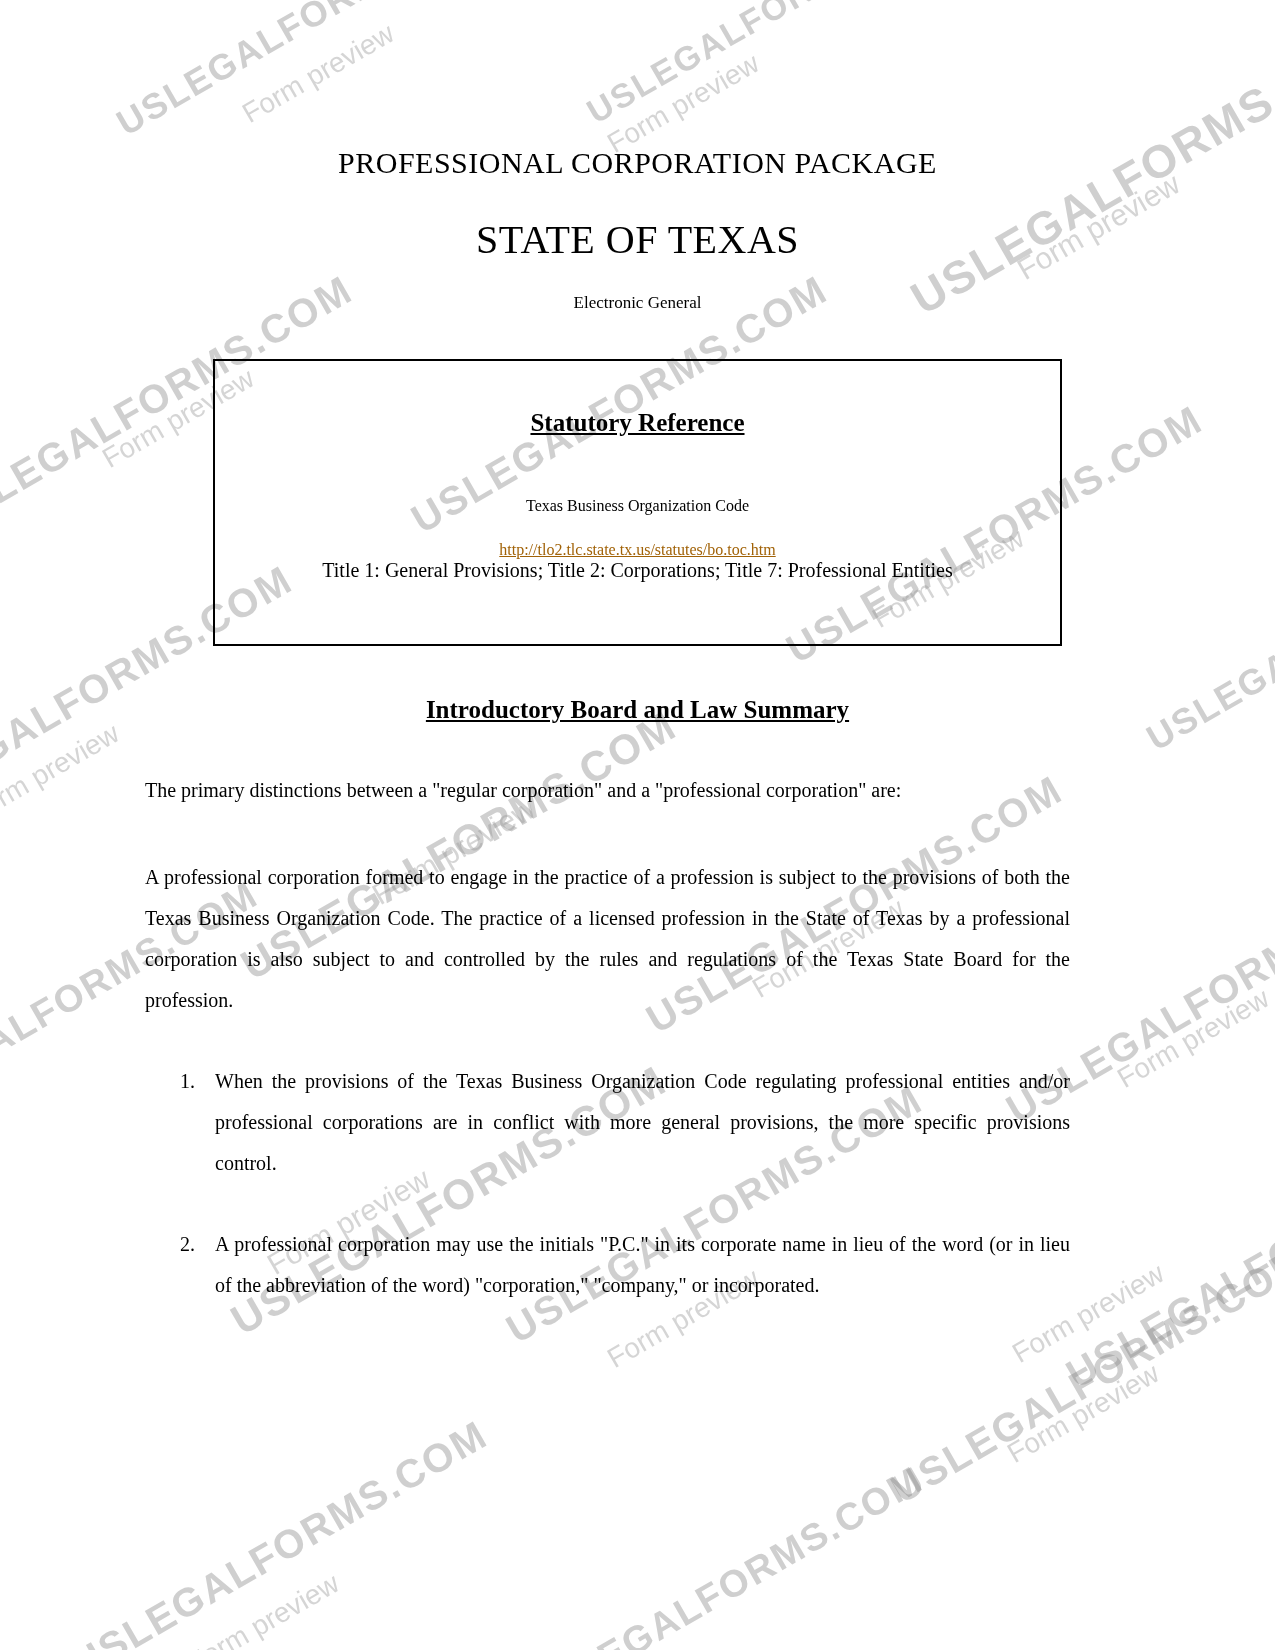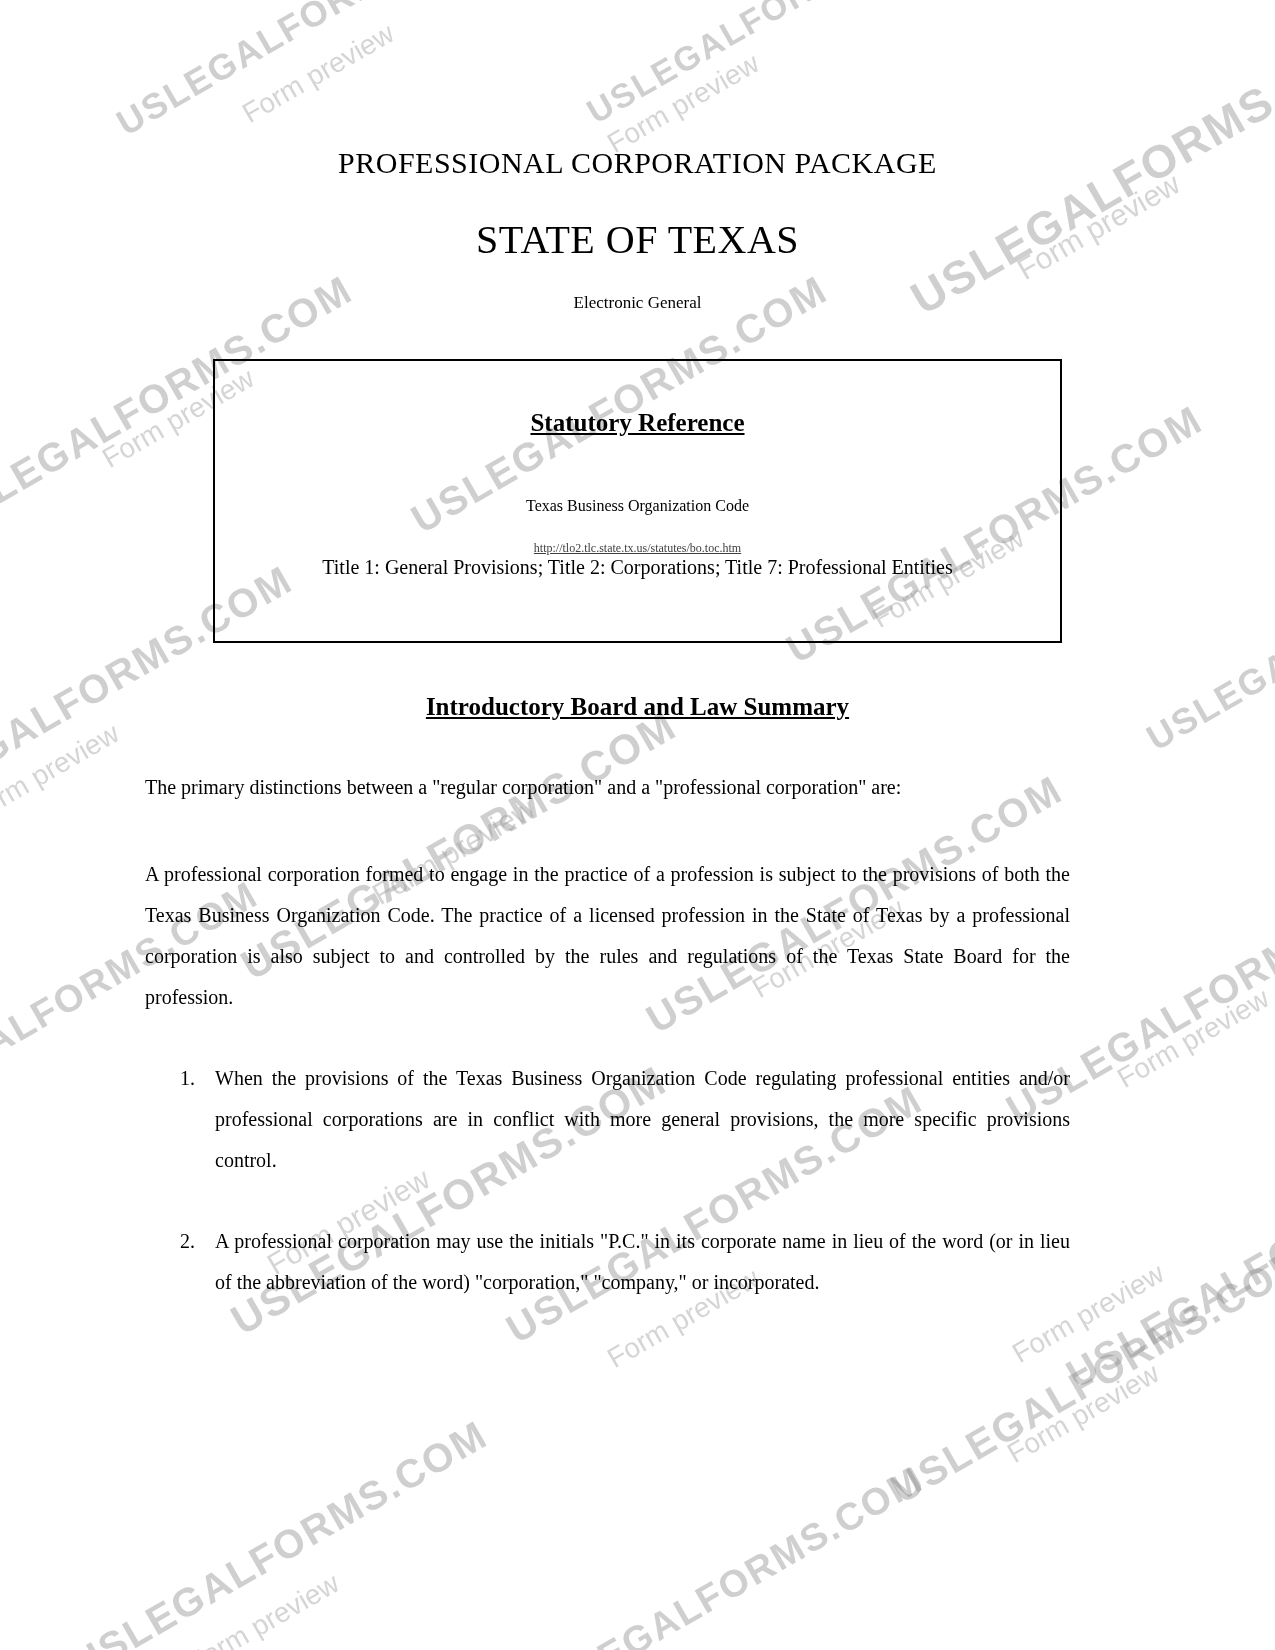--- a/index.html
+++ b/index.html
@@ -79,22 +79,22 @@
     font-weight: bold;
     text-decoration: underline;
   }
   .stat-line1 {
     margin-top: 60px;
     font-size: 16px;
   }
   .stat-link {
     display: inline-block;
     margin-top: 26px;
-    font-size: 12px;
-    color: #404040;
+    font-size: 16px;
+    color: #a16207;
     text-decoration: underline;
     cursor: pointer;
   }
   .stat-line2 {
     font-size: 20px;
   }
   .intro-heading {
     margin-top: 50px;
     text-align: center;
     font-size: 25px;

